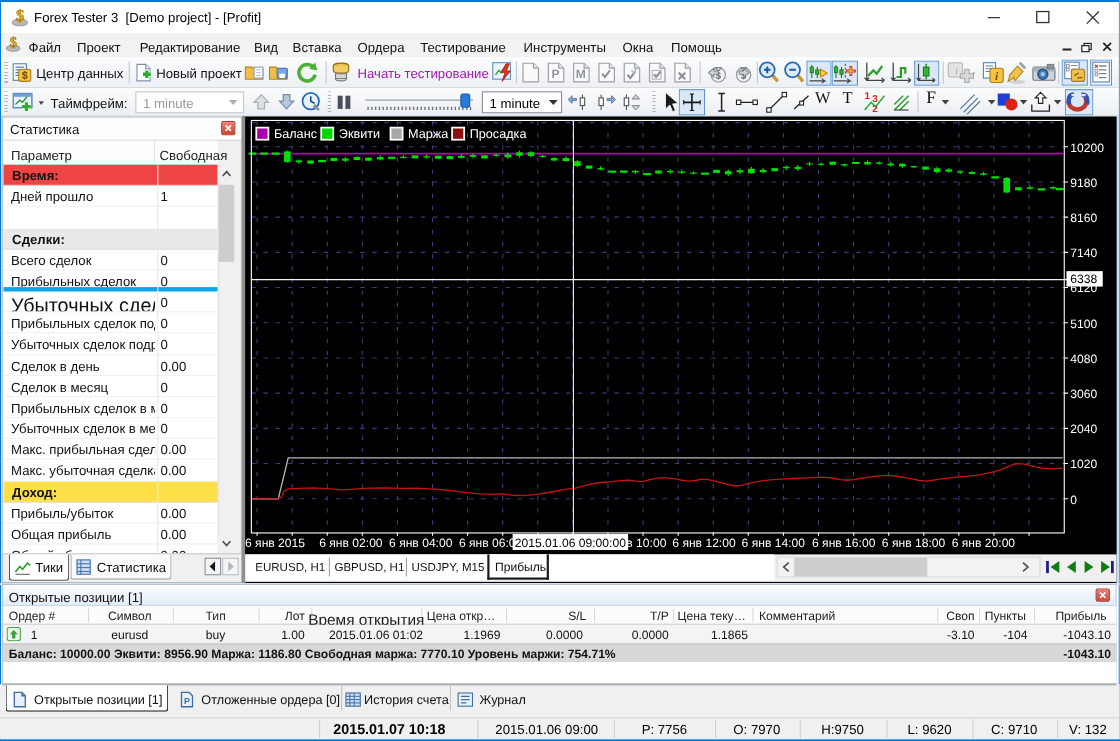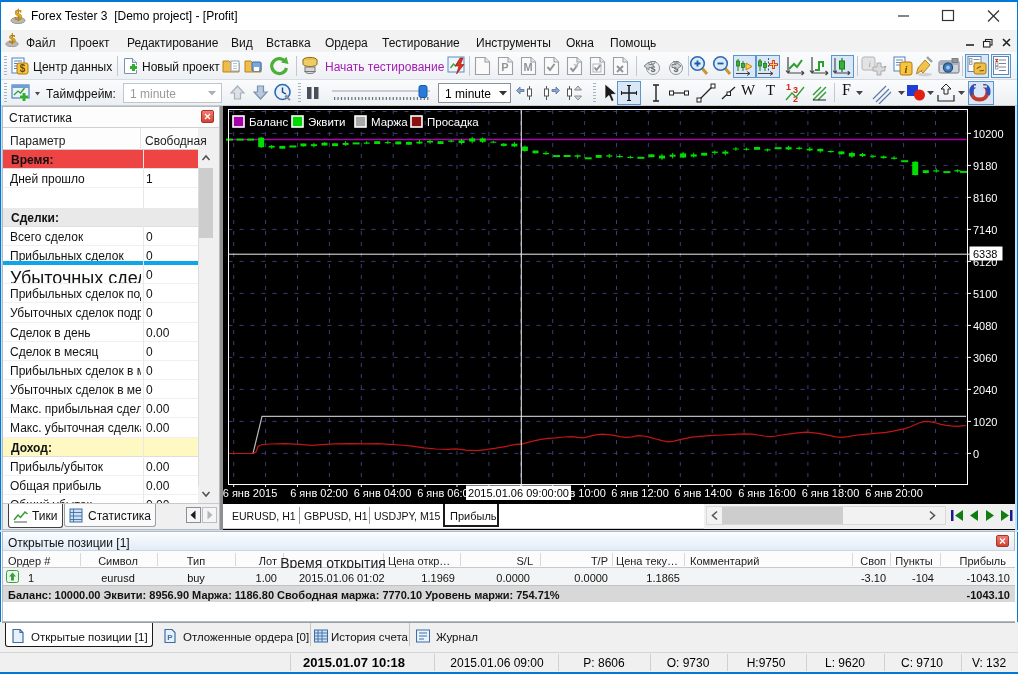--- a/index.html
+++ b/index.html
@@ -440,21 +440,21 @@
       <div class="t" style="left:143px;top:3px;font-size:12px;color:#111">0</div>
     </div>
     <div class="a" style="left:0px;top:249.2px;width:195px;height:19.2px;border-bottom:1px solid #f0f0f0;overflow:hidden">
       <div class="t" style="left:7px;top:3px;font-size:12px;color:#111;width:131px;overflow:hidden">Макс. прибыльная сделка</div>
       <div class="t" style="left:143px;top:3px;font-size:12px;color:#111">0.00</div>
     </div>
     <div class="a" style="left:0px;top:268.4px;width:195px;height:19.2px;border-bottom:1px solid #f0f0f0;overflow:hidden">
       <div class="t" style="left:7px;top:3px;font-size:12px;color:#111;width:131px;overflow:hidden">Макс. убыточная сделка</div>
       <div class="t" style="left:143px;top:3px;font-size:12px;color:#111">0.00</div>
     </div>
-    <div class="a" style="left:0px;top:287.6px;width:195px;height:19.2px;background:#fef9c3;border-bottom:1px solid #dedede;overflow:hidden">
+    <div class="a" style="left:0px;top:287.6px;width:195px;height:19.2px;background:#fde047;border-bottom:1px solid #dedede;overflow:hidden">
       <div class="t" style="left:8px;top:3px;font-size:12px;font-weight:bold;color:#111">Доход:</div>
     </div>
     <div class="a" style="left:0px;top:306.7px;width:195px;height:19.2px;border-bottom:1px solid #f0f0f0;overflow:hidden">
       <div class="t" style="left:7px;top:3px;font-size:12px;color:#111;width:131px;overflow:hidden">Прибыль/убыток</div>
       <div class="t" style="left:143px;top:3px;font-size:12px;color:#111">0.00</div>
     </div>
     <div class="a" style="left:0px;top:325.9px;width:195px;height:19.2px;border-bottom:1px solid #f0f0f0;overflow:hidden">
       <div class="t" style="left:7px;top:3px;font-size:12px;color:#111;width:131px;overflow:hidden">Общая прибыль</div>
       <div class="t" style="left:143px;top:3px;font-size:12px;color:#111">0.00</div>
     </div>
@@ -841,17 +841,17 @@
 <div class="a" style="left:290px;top:654px;width:1px;height:17px;background:#d0d0d0"></div>
 <div class="a" style="left:434px;top:654px;width:1px;height:17px;background:#d0d0d0"></div>
 <div class="a" style="left:558px;top:654px;width:1px;height:17px;background:#d0d0d0"></div>
 <div class="a" style="left:650px;top:654px;width:1px;height:17px;background:#d0d0d0"></div>
 <div class="a" style="left:727px;top:654px;width:1px;height:17px;background:#d0d0d0"></div>
 <div class="a" style="left:806px;top:654px;width:1px;height:17px;background:#d0d0d0"></div>
 <div class="a" style="left:884px;top:654px;width:1px;height:17px;background:#d0d0d0"></div>
 <div class="a" style="left:961px;top:654px;width:1px;height:17px;background:#d0d0d0"></div>
 <div class="t" style="left:303px;top:655px;font-weight:bold;color:#000">2015.01.07 10:18</div>
 <div class="t" style="left:497px;top:656px;font-size:12px;color:#000;transform:translateX(-50%)">2015.01.06 09:00</div>
-<div class="t" style="left:604px;top:656px;font-size:12px;color:#000;transform:translateX(-50%)">P: 8606</div>
-<div class="t" style="left:688px;top:656px;font-size:12px;color:#000;transform:translateX(-50%)">O: 9730</div>
+<div class="t" style="left:604px;top:656px;font-size:12px;color:#000;transform:translateX(-50%)">P: 7756</div>
+<div class="t" style="left:688px;top:656px;font-size:12px;color:#000;transform:translateX(-50%)">O: 7970</div>
 <div class="t" style="left:766px;top:656px;font-size:12px;color:#000;transform:translateX(-50%)">H:9750</div>
 <div class="t" style="left:845px;top:656px;font-size:12px;color:#000;transform:translateX(-50%)">L: 9620</div>
 <div class="t" style="left:922px;top:656px;font-size:12px;color:#000;transform:translateX(-50%)">C: 9710</div>
 <div class="t" style="left:989px;top:656px;font-size:12px;color:#000;transform:translateX(-50%)">V: 132</div>
 </body></html>

